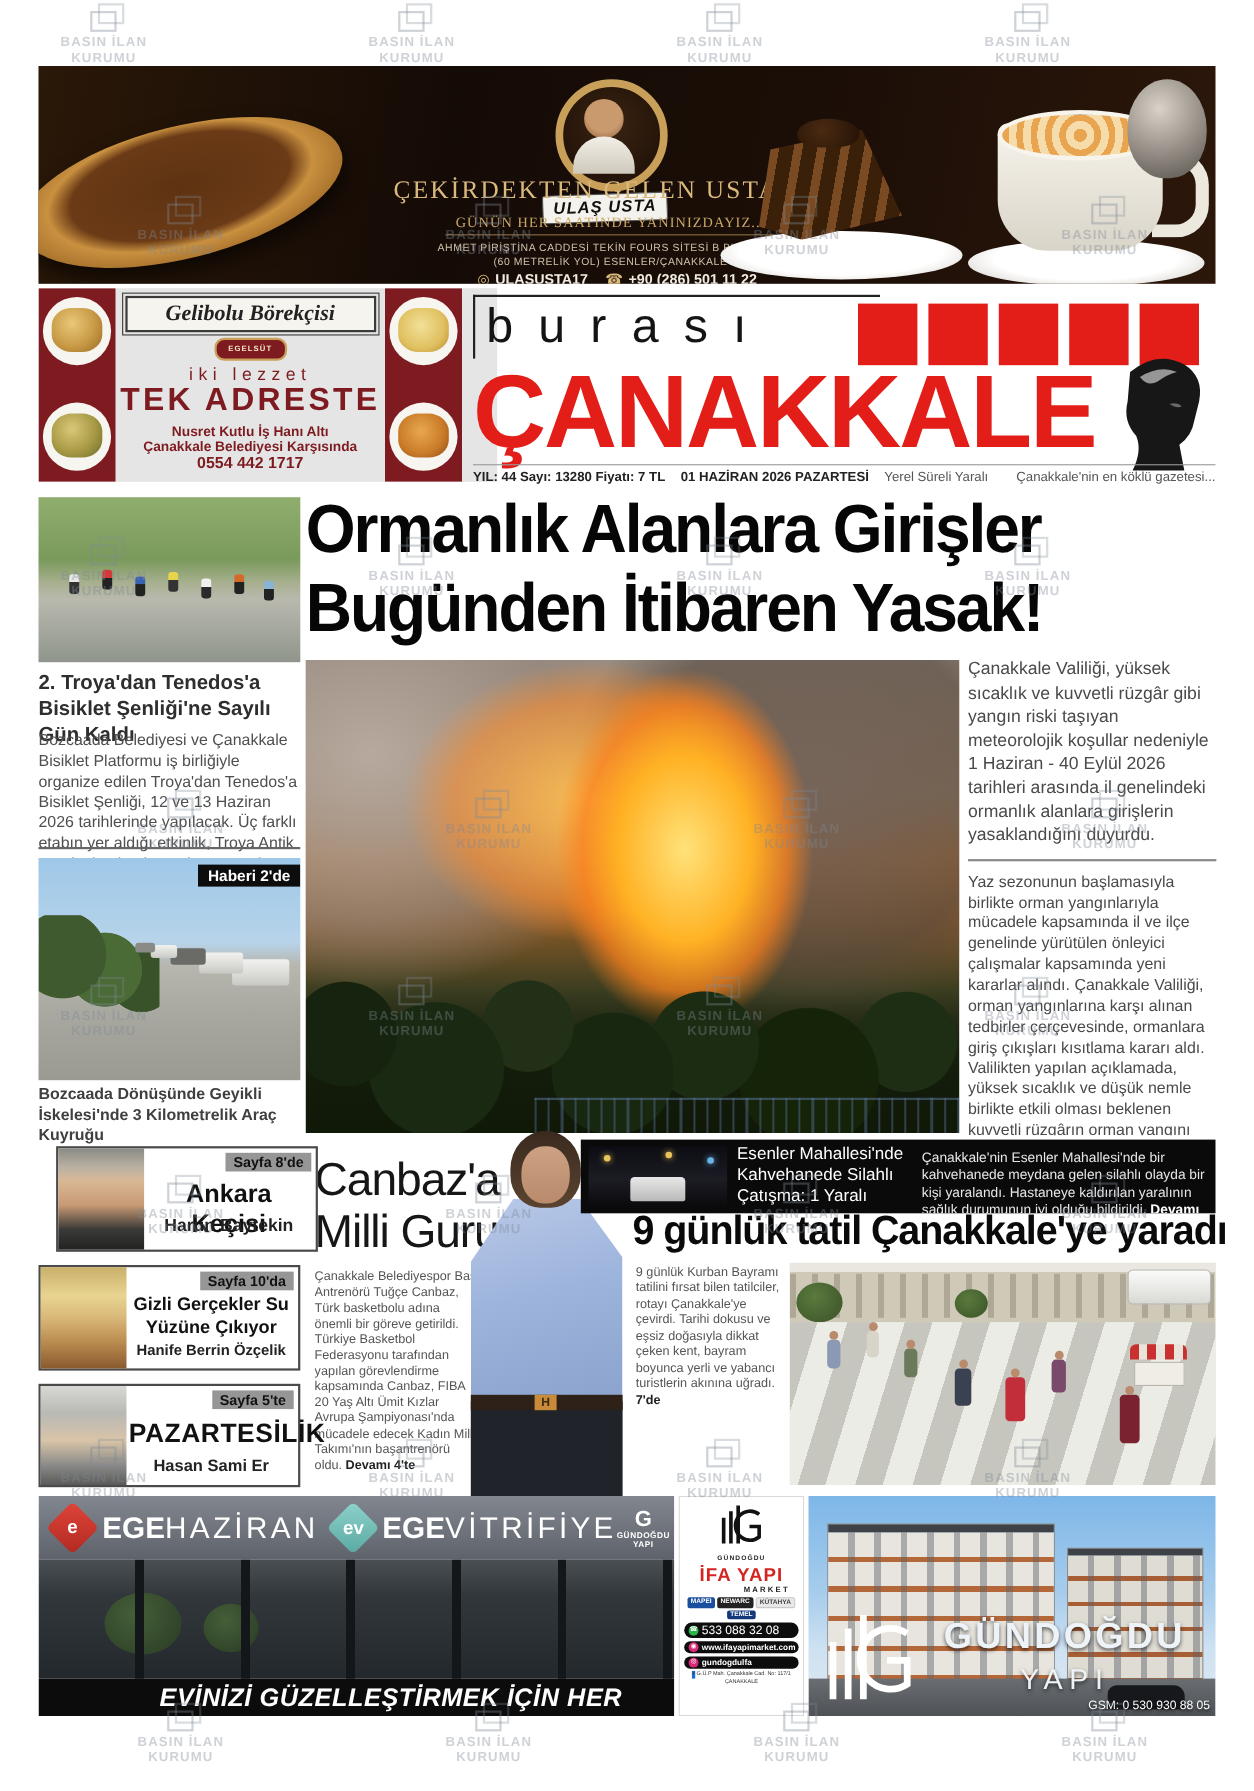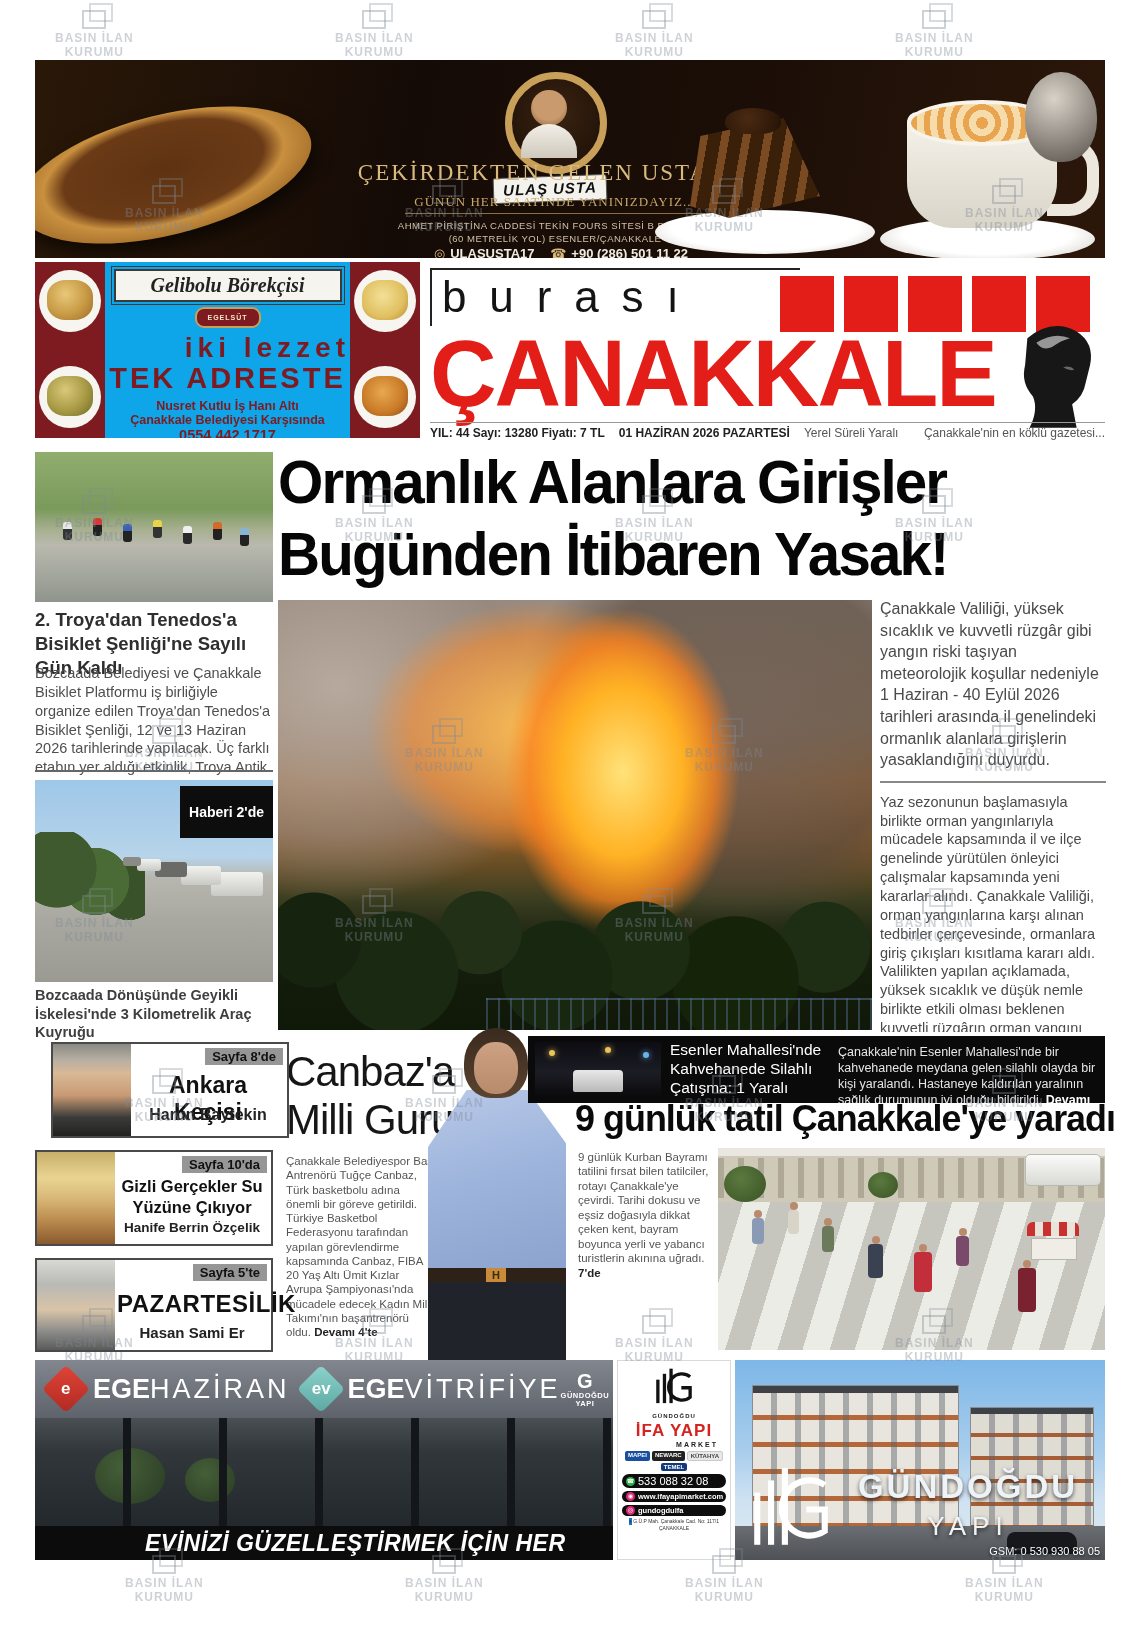--- a/index.html
+++ b/index.html
@@ -50,33 +50,33 @@
   .cup{position:absolute;left:872px;top:52px;width:150px;height:116px;border-radius:10px 10px 46px 46px;
     background:linear-gradient(180deg,#f7f4ec,#d9d4c8);}
   .cup-handle{position:absolute;left:1012px;top:78px;width:40px;height:54px;border:12px solid #ece8de;border-left:none;
     border-radius:0 30px 30px 0;}
   .cup-top{position:absolute;left:872px;top:40px;width:150px;height:46px;border-radius:50%;
     background:repeating-radial-gradient(circle at 50% 50%,#e8a44f 0 6px,#f6dcab 6px 13px);
     border:4px solid #f7f4ec;box-sizing:border-box;}
   .ornament{position:absolute;left:990px;top:12px;width:72px;height:90px;border-radius:50% 50% 46% 46%;
     background:radial-gradient(circle at 40% 30%,#d8d2c9,#8a847c 60%,#55504a 100%);}
   
-  #borek-ad{left:35px;top:262px;width:385px;height:176px;background:#0ea5e9;overflow:hidden;}
+  #borek-ad{left:35px;top:262px;width:385px;height:176px;background:#e5e5e5;overflow:hidden;padding-left:32px;}
   .bk-strip{position:absolute;top:0;width:70px;height:176px;background:#7e1b20;}
   .bk-plate{position:absolute;width:62px;height:62px;border-radius:50%;background:#f7f5ef;overflow:hidden;}
   .bk-food{position:absolute;left:8px;top:10px;width:46px;height:40px;border-radius:40%;
     background:radial-gradient(circle at 40% 35%,#e8c878 0%,#c89a45 55%,#9a6a26 100%);}
   .bk-food.green{background:radial-gradient(circle at 40% 35%,#d9c878 0%,#a89a45 55%,#6a6a26 100%);}
   .bk-center{position:absolute;left:70px;top:0;width:245px;height:176px;text-align:center;}
   .bk-title{margin:7px auto 0;width:216px;border:2px solid #3a3a3a;outline:1px solid #3a3a3a;outline-offset:2px;
     padding:3px 4px;font-family:"Liberation Serif",serif;font-style:italic;font-weight:bold;
     font-size:20px;color:#222;background:#f6f4ee;}
   .bk-badge{margin:5px auto 0;width:62px;height:17px;background:#7e1b20;border-radius:9px;border:2px solid #c9a05a;
     color:#f4e8c8;font-size:7px;font-weight:bold;line-height:17px;letter-spacing:1px;}
-  .bk-l1{margin-top:4px;color:#7e1b20;font-weight:700;font-size:28px;letter-spacing:5px;text-align:right;}
+  .bk-l1{margin-top:4px;color:#7e1b20;font-weight:400;font-size:16px;letter-spacing:5px;}
   .bk-l2{color:#7e1b20;font-weight:800;font-size:29px;letter-spacing:3px;line-height:1.0;}
   .bk-a1{margin-top:6px;color:#7e1b20;font-weight:600;font-size:12.5px;}
   .bk-a2{color:#7e1b20;font-weight:600;font-size:12.5px;}
   .bk-ph{color:#7e1b20;font-weight:800;font-size:14.5px;}
   
   #masthead{left:430px;top:262px;width:675px;height:178px;}
   .mh-topline{position:absolute;left:0;top:6px;width:370px;border-top:2px solid #222;}
   .mh-vline{position:absolute;left:0;top:6px;height:58px;border-left:2px solid #222;}
   .mh-burasi{position:absolute;left:12px;top:10px;font-size:44px;color:#141414;letter-spacing:.52em;font-weight:500;}
   .mh-sq{position:absolute;top:14px;width:54px;height:56px;background:#e31e18;}
@@ -99,21 +99,21 @@
   #bike-b b{color:#222;}
   .ldiv{left:35px;top:770px;width:238px;border-top:2px solid #666;}
   #road{left:35px;top:780px;width:238px;height:202px;overflow:hidden;
     background:linear-gradient(180deg,#9ec7e8 0%,#b7d4ea 38%,#b7b7b0 48%,#a8a8a0 70%,#9a9a92 100%);}
   .road-trees{position:absolute;left:0;top:52px;width:110px;height:90px;
     background:radial-gradient(circle 40px at 20% 40%,#3f5a2e 98%,transparent),
                radial-gradient(circle 34px at 55% 55%,#4a6a36 98%,transparent),
                radial-gradient(circle 30px at 85% 65%,#3a5229 98%,transparent);}
   .car{position:absolute;background:linear-gradient(180deg,#f2f2f0,#c9c9c4);border-radius:3px;}
   .photo-tag{position:absolute;top:6px;right:0;background:#0d0d0d;color:#fff;font-weight:bold;
-    font-size:14px;padding:18px 9px;}
+    font-size:14px;padding:2px 9px;}
   #road-cap{left:35px;top:986px;width:240px;font-size:14.5px;font-weight:600;color:#3f3f3f;line-height:1.28;}
   
   #fire{left:278px;top:600px;width:594px;height:430px;overflow:hidden;
    background:
     radial-gradient(ellipse 150px 210px at 58% 40%,#ffe27a 0%,#ffb224 40%,rgba(250,130,30,.75) 62%,rgba(200,90,30,0) 78%),
     radial-gradient(ellipse 230px 170px at 44% 30%,rgba(255,195,85,.95) 0%,rgba(255,140,40,.55) 55%,rgba(255,140,40,0) 75%),
     radial-gradient(ellipse 280px 250px at 78% 28%,rgba(115,98,88,.95),rgba(88,74,64,.65) 60%,rgba(88,74,64,0) 82%),
     radial-gradient(ellipse 330px 270px at 10% 20%,#b7a99e,rgba(150,135,125,.7) 55%,rgba(150,135,125,0) 80%),
     linear-gradient(180deg,#9a8d82 0%,#a98f6e 28%,#c07a35 42%,#8a5a28 55%,#3a3d20 70%,#1c2412 86%,#141d0e 100%);}
   .fire-trees{position:absolute;bottom:0;left:0;width:100%;height:180px;

